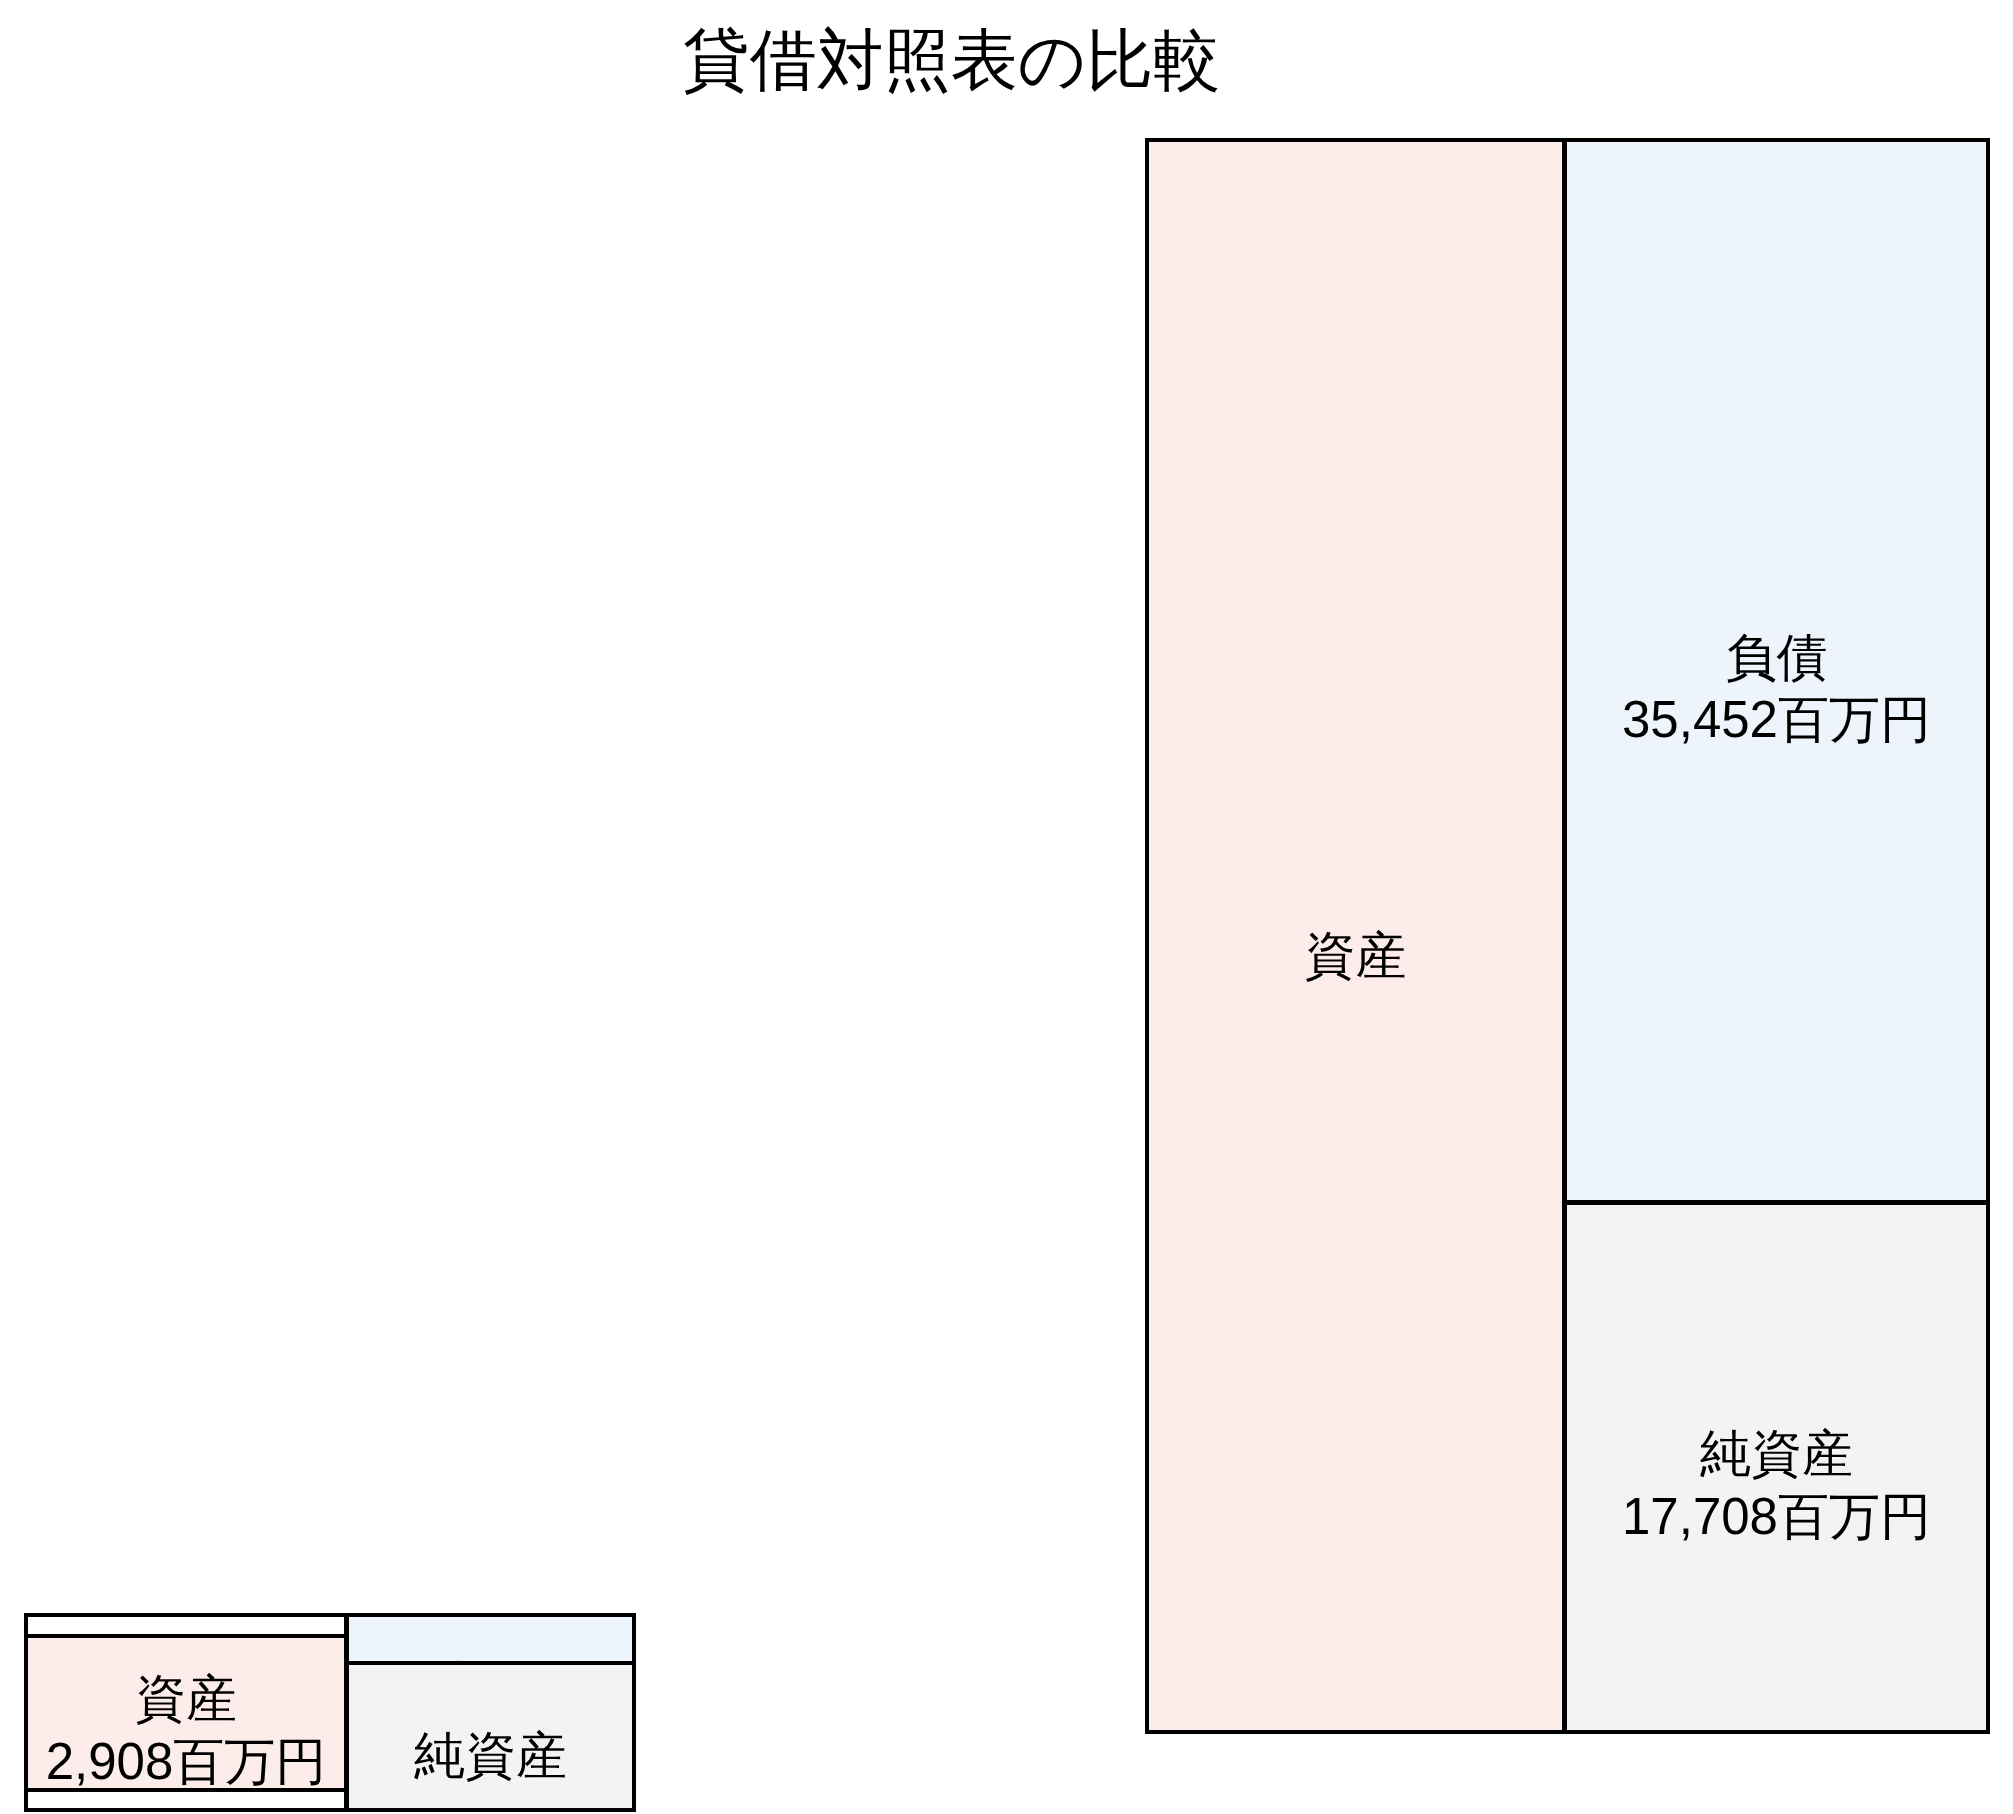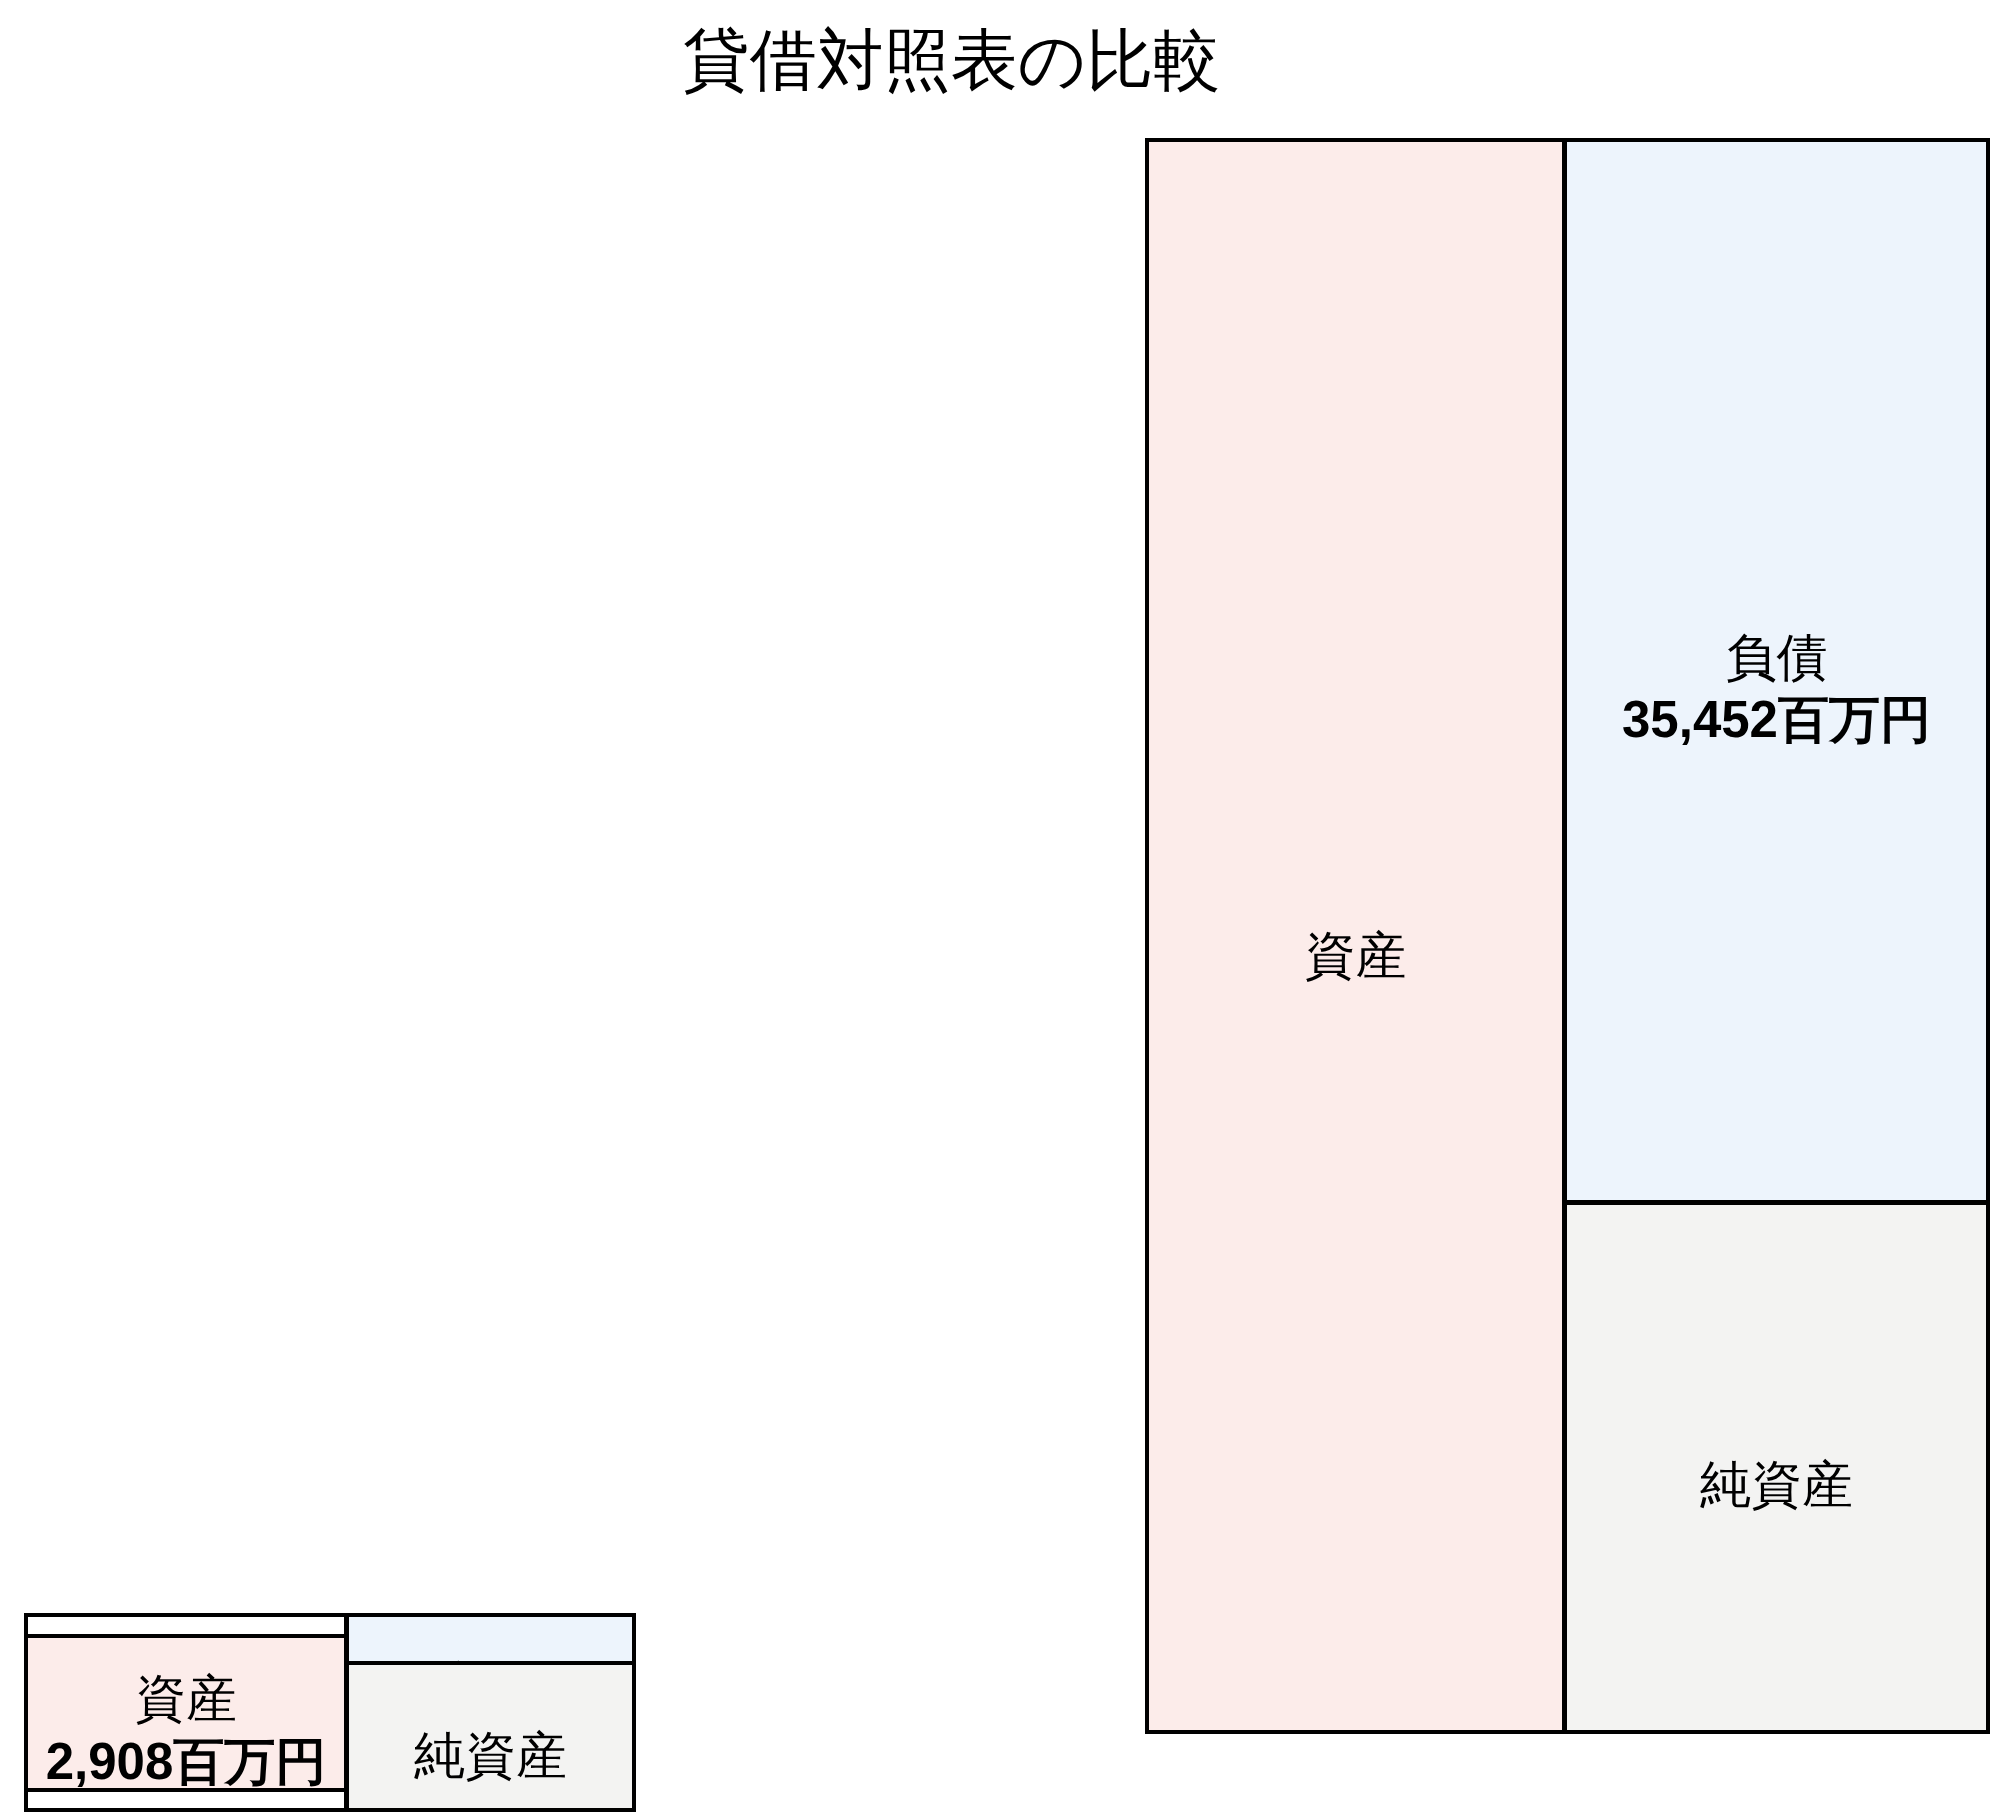--- a/index.html
+++ b/index.html
@@ -45,21 +45,21 @@
     justify-content: center;
   }
   .bs-label {
     text-align: center;
     font-size: 51px;
     line-height: 1.22;
     white-space: nowrap;
     color: #000000;
     margin-top: 36px;
   }
-  .bs-label .ln2 { display: block; font-weight: bold; }
+  .bs-label .ln2 { display: block; }
 
   
   #bs-large {
     position: absolute;
     left: 1145px;
     top: 138px;
     width: 845px;
     height: 1596px;
   }
   #large-assets-box {
@@ -178,20 +178,21 @@
   <div class="bs-box" id="large-liabilities-box">
     <div class="bs-label">
       <span>負債</span>
       <span class="ln2">35,452百万円</span>
     </div>
   </div>
 
   <div class="bs-box" id="large-netassets-box">
     <div class="bs-label">
       <span>純資産</span>
+      <span class="ln2">17,708百万円</span>
     </div>
   </div>
 
 </div>
 
 <div id="bs-small">
 
   <div id="small-assets-frame"></div>
   <div id="small-right-frame"></div>
 

